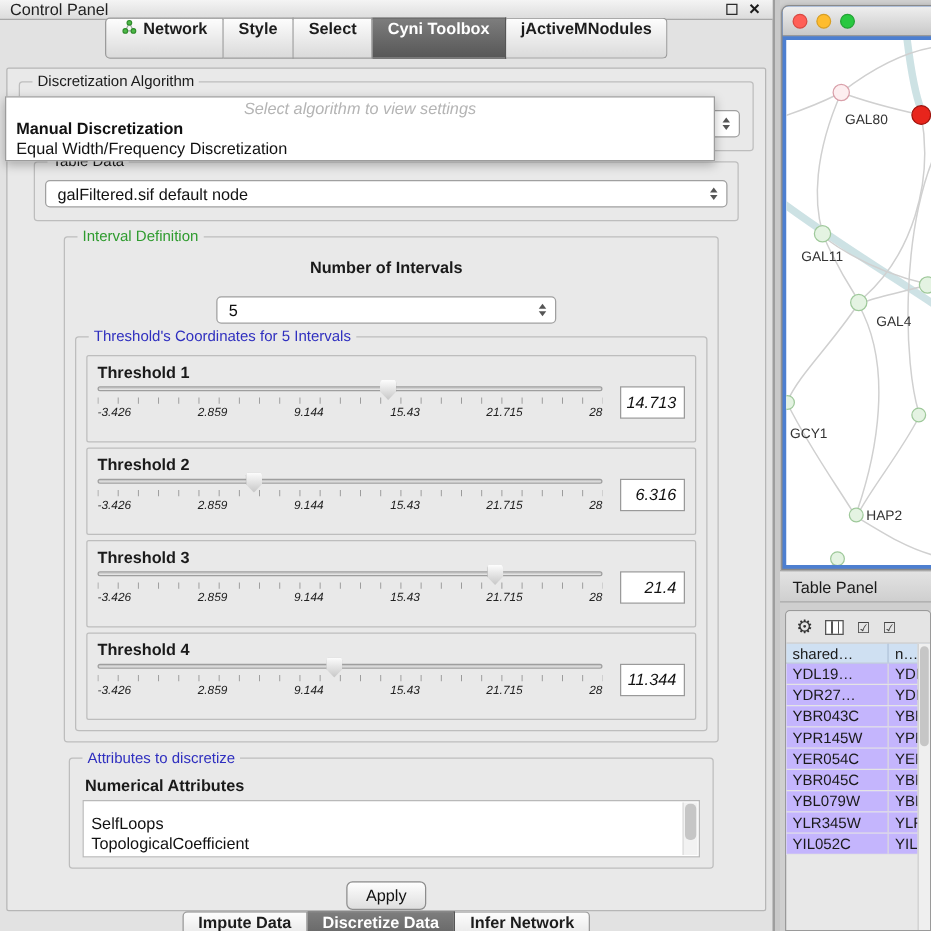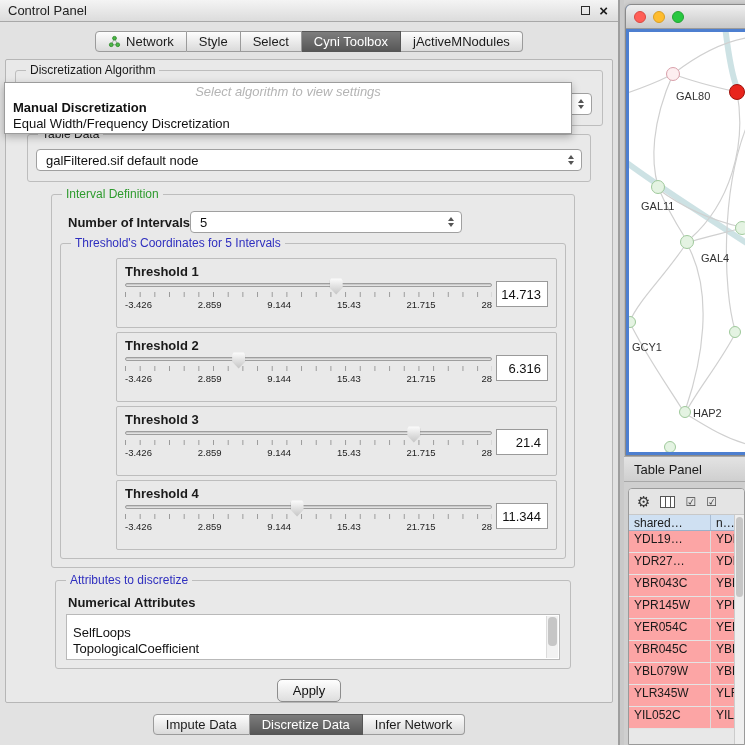--- a/index.html
+++ b/index.html
@@ -9,21 +9,21 @@
 
   
   .cp { position:absolute; left:0; top:0; width:620px; height:745px; background:#e2e2e2; border-right:2px solid #9e9e9e; display:flex; flex-direction:column; }
   .cp-titlebar { height:22px; background:linear-gradient(#f4f4f4,#dcdcdc); border-bottom:1px solid #a8a8a8; display:flex; align-items:center; padding:0 10px 0 8px; }
   .cp-title { font-size:13px; color:#222; }
   .win-btns { margin-left:auto; display:flex; align-items:center; gap:9px; }
   .float-ico { width:9px; height:9px; border:1.5px solid #2b2b2b; display:inline-block; }
   .close-ico { font-size:15px; font-weight:700; color:#1c1c1c; line-height:1; cursor:default; }
 
   .tab-row { height:36px; display:flex; justify-content:center; align-items:flex-end; padding-bottom:5px; }
-  .seg { height:21px; display:flex; align-items:center; gap:5px; padding:0 12px; background:linear-gradient(#fdfdfd,#dadada); border:1px solid #9b9b9b; border-left:none; font-size:13px; color:#1c1c1c; cursor:default; }
+  .seg { height:33px; display:flex; align-items:flex-start; gap:5px; padding:0 12px; background:linear-gradient(#fdfdfd,#dadada); border:1px solid #9b9b9b; border-left:none; font-size:13px; color:#1c1c1c; cursor:default;font-weight:bold; }
   .seg.first { border-left:1px solid #9b9b9b; border-radius:4px 0 0 4px; }
   .seg.last { border-radius:0 4px 4px 0; }
   .seg.selected { background:linear-gradient(#7d7d7d,#575757); color:#fff; border-color:#565656; }
 
   .inner { flex:1; margin:2px 5px 0 5px; background:#e9e9e9; border:1px solid #b6b6b6; border-radius:2px; position:relative; padding:0 1px; }
 
   .grp { position:relative; border:1px solid #bdbdbd; border-radius:3px; background:#e9e9e9; }
   .legend { position:absolute; top:-8px; left:10px; background:#e9e9e9; padding:0 4px; font-size:12px; color:#1a1a1a; line-height:14px; }
   .legend.green { color:var(--legend-green,#2e9b2e); }
   .legend.blue { color:var(--legend-blue,#2f2fbf); }
@@ -37,29 +37,29 @@
 
   .algo-popup { position:absolute; left:-2px; top:22px; width:568px; height:52px; background:#fff; border:1px solid #9c9c9c; box-shadow:0 3px 8px rgba(0,0,0,0.28); z-index:30; padding:1px 6px; }
   .popup-hint { text-align:center; color:#b4b4b4; font-size:13px; line-height:16px;font-style:italic; }
   .popup-opt { font-size:13px; color:#111; line-height:16px; padding-left:2px; }
   .popup-opt.bold { font-weight:700; }
 
   .grp-tabledata { margin:8px 20px 0 20px; height:48px; padding:12px 8px 0 8px; }
   .td-combo { margin-top:2px; }
 
   .grp-interval { margin:12px 36px 0 44px; padding-bottom:8px; }
-  .num-row { display:flex; align-items:center; margin:16px 12px 0 16px; }
+  .num-row { display:flex; align-items:center; gap:16px; margin:16px 12px 0 4px;flex-direction:column; }
   .num-label { font-weight:700; font-size:13px; }
   .num-combo { width:272px; }
 
   .grp-thr { margin:10px 8px 0 8px; padding:14px 8px 8px 8px; }
   .thr-stack { display:flex; flex-direction:column; gap:4px; }
-  .thr-block { border:1px solid #bdbdbd; border-radius:2px; height:70px; padding:4px 8px 2px 8px; background:#e9e9e9;margin-left:47px; }
+  .thr-block { border:1px solid #bdbdbd; border-radius:2px; height:70px; padding:4px 8px 2px 8px; background:#e9e9e9; }
   .thr-label { font-weight:700; font-size:13px; margin:1px 0 2px 0; }
-  .thr-body { display:flex; gap:4px; }
+  .thr-body { display:flex; align-items:center; gap:14px;font-style:italic; }
   .slider-wrap { flex:1; padding-top:2px; }
   .slider-track { position:relative; height:4px; background:linear-gradient(#bfbfbf,#ededed); border:1px solid #9e9e9e; border-radius:2px; }
   .slider-thumb { position:absolute; top:-6px; width:13px; height:16px; margin-left:-7px; background:linear-gradient(#fdfdfd,#c7c7c7); clip-path:polygon(10% 0,90% 0,100% 14%,100% 58%,50% 100%,0 58%,0 14%); filter:drop-shadow(0 0 1px #777); }
   .slider-ticks { height:5px; margin-top:5px; background-image:linear-gradient(to right,#9a9a9a 1px,transparent 1px); background-size:calc(100%/25) 100%; background-repeat:repeat-x; }
   .tick-labels { display:flex; justify-content:space-between; font-size:9.5px; color:#222; margin-top:2px; }
   .valbox { width:52px; height:26px; background:#fff; border:1px solid #9a9a9a; display:flex; align-items:center; justify-content:flex-end; padding-right:6px; font-size:13px; color:#111; }
 
   .grp-attrs { margin:12px 40px 0 48px; padding:4px 8px 8px 8px; }
   .attrs-title { font-weight:700; font-size:13px; margin:10px 0 4px 4px; }
   .listbox { position:relative; background:#fff; border:1px solid #b9b9b9; height:46px; overflow:hidden; margin:0 2px; }
@@ -90,21 +90,21 @@
 
   .tbl-window { position:absolute; left:4px; top:488px; width:117px; height:257px; background:#e8e8e8; border:1px solid #9a9a9a; border-radius:4px 4px 0 0; overflow:hidden; }
   .tbl-toolbar { height:26px; display:flex; align-items:center; gap:10px; padding:0 8px; background:#e4e4e4; border-bottom:1px solid #c8c8c8; }
   .gear { font-size:15px; color:#333; line-height:1; }
   .cols-ico { width:15px; height:12px; border:1px solid #555; background:linear-gradient(to right, #fff 0 4px, #555 4px 5px, #fff 5px 9px, #555 9px 10px, #fff 10px); }
   .chk { font-size:12px; color:#444; line-height:1; }
   .tbl-head { display:flex; height:16px; border-bottom:1px solid #9ab0c8; font-size:12px; }
   .h1 { width:82px; background:var(--header-blue,#cfe0f2); border-right:1px solid #a9bdd4; padding:1px 0 0 5px; overflow:hidden; white-space:nowrap; }
   .h2 { flex:1; background:var(--header-blue,#cfe0f2); padding:1px 0 0 5px; overflow:hidden; white-space:nowrap; }
   .tbl-body { background:#fff; }
-  .tbl-row { display:flex; height:22px; line-height:16px; font-size:12px; background:#fca5a5; border-bottom:1px solid #e4e4e4; }
+  .tbl-row { display:flex; height:17px; line-height:16px; font-size:12px; background:#c4b5fd; border-bottom:1px solid #e4e4e4; }
   .c1 { width:82px; padding-left:5px; border-right:1px solid #dcdcdc; overflow:hidden; white-space:nowrap; }
   .c2 { flex:1; padding-left:5px; overflow:hidden; white-space:nowrap; }
   .tbl-scroll { position:absolute; right:0; top:26px; bottom:0; width:10px; background:#efefef; border-left:1px solid #cccccc; }
   .tbl-thumb { position:absolute; left:1px; right:1px; top:2px; height:80px; background:#c6c6c6; border-radius:4px; }
 </style>
 </head>
 <body>
 
 <div class="stage">
 

